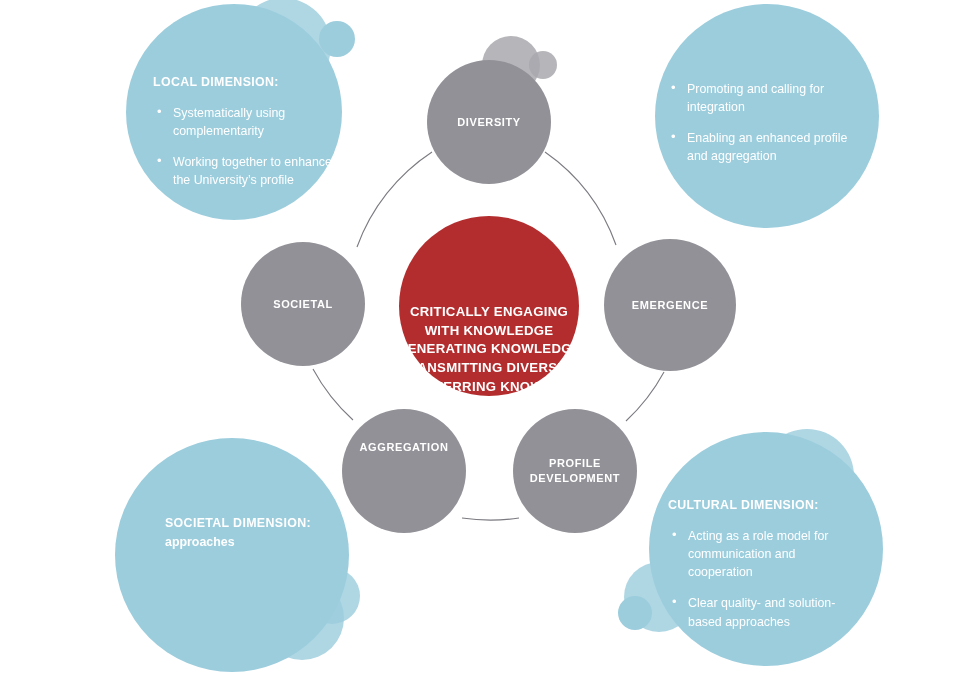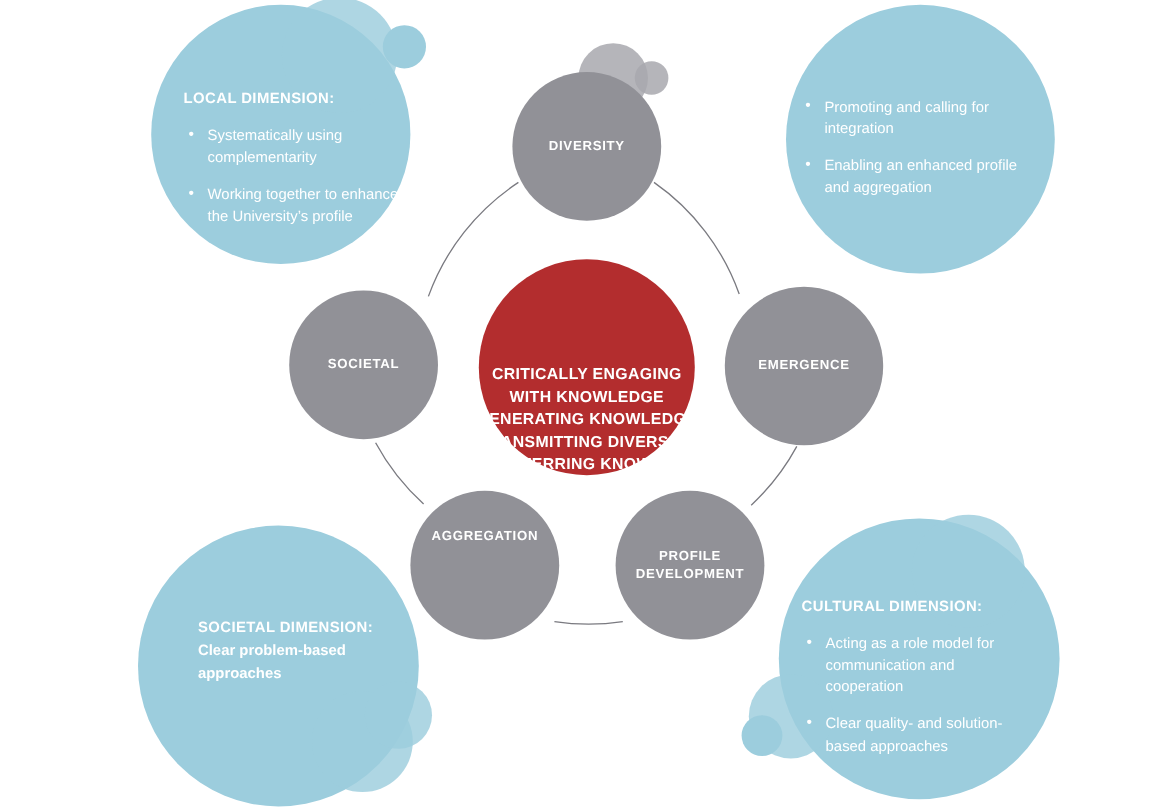--- a/index.html
+++ b/index.html
@@ -177,21 +177,20 @@
     <div class="dim-block" style="left:667px; top:67px; width:186px;">
       <ul class="dim-list">
         <li>Promoting and calling for integration</li>
         <li>Enabling an enhanced profile and aggregation</li>
       </ul>
     </div>
 
     <div class="dim-block" style="left:165px; top:514px; width:190px;">
       <div class="dim-title">SOCIETAL DIMENSION:</div>
       <div class="dim-plain">
-        <div>Clear problem-based</div>
         <div>approaches</div>
       </div>
     </div>
 
     <div class="dim-block" style="left:668px; top:496px; width:188px;">
       <div class="dim-title">CULTURAL DIMENSION:</div>
       <ul class="dim-list">
         <li>Acting as a role model for communication and cooperation</li>
         <li>Clear quality- and solution-based approaches</li>
       </ul>

